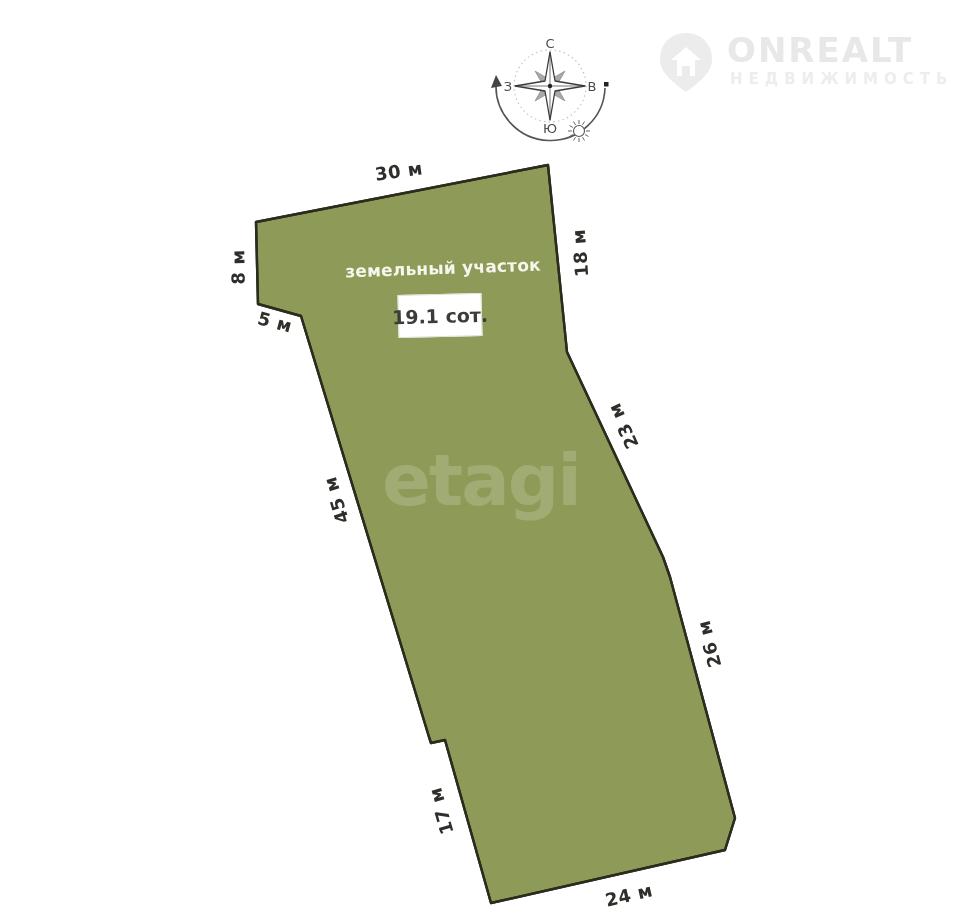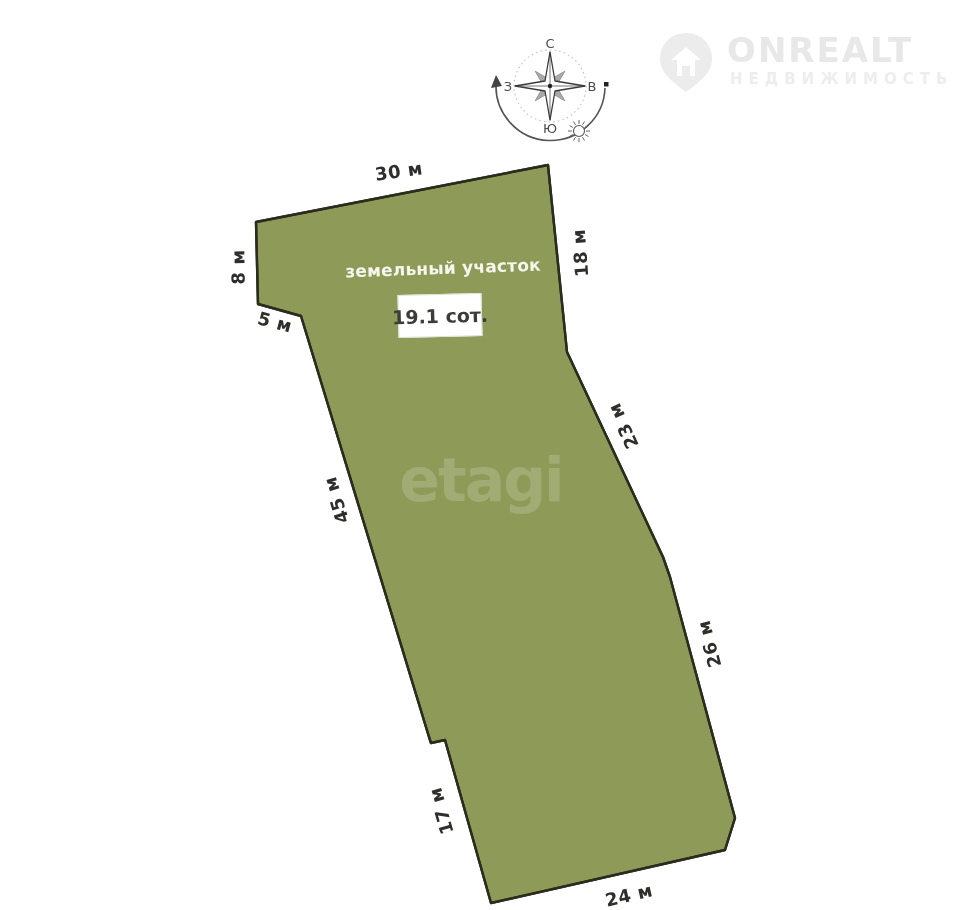--- a/index.html
+++ b/index.html
@@ -24,21 +24,21 @@
   .area-box{
     position:absolute;left:398px;top:294px;width:84px;height:43px;
     background:#ffffff;border:1px solid #e0e0da;box-sizing:border-box;
     display:flex;align-items:center;justify-content:center;
     transform:rotate(-1.5deg);
   }
   .area-box span{font-size:19px;font-weight:600;color:#3c3c38;white-space:nowrap;}
   .watermark{
     position:absolute;left:481px;top:480px;white-space:nowrap;
     transform:translate(-50%,-50%);
-    font-size:60px;font-weight:bold;letter-spacing:-2px;
+    font-size:72px;font-weight:bold;letter-spacing:-2px;
     color:rgba(255,255,255,0.17);
   }
   
   .brand{position:absolute;left:656px;top:28px;width:290px;height:66px;}
   .brand-pin{position:absolute;left:0;top:2px;}
   .brand-name{
     position:absolute;left:71px;top:2px;white-space:nowrap;
     font-size:34px;font-weight:bold;color:#e8e8e8;letter-spacing:2px;
   }
   .brand-sub{

